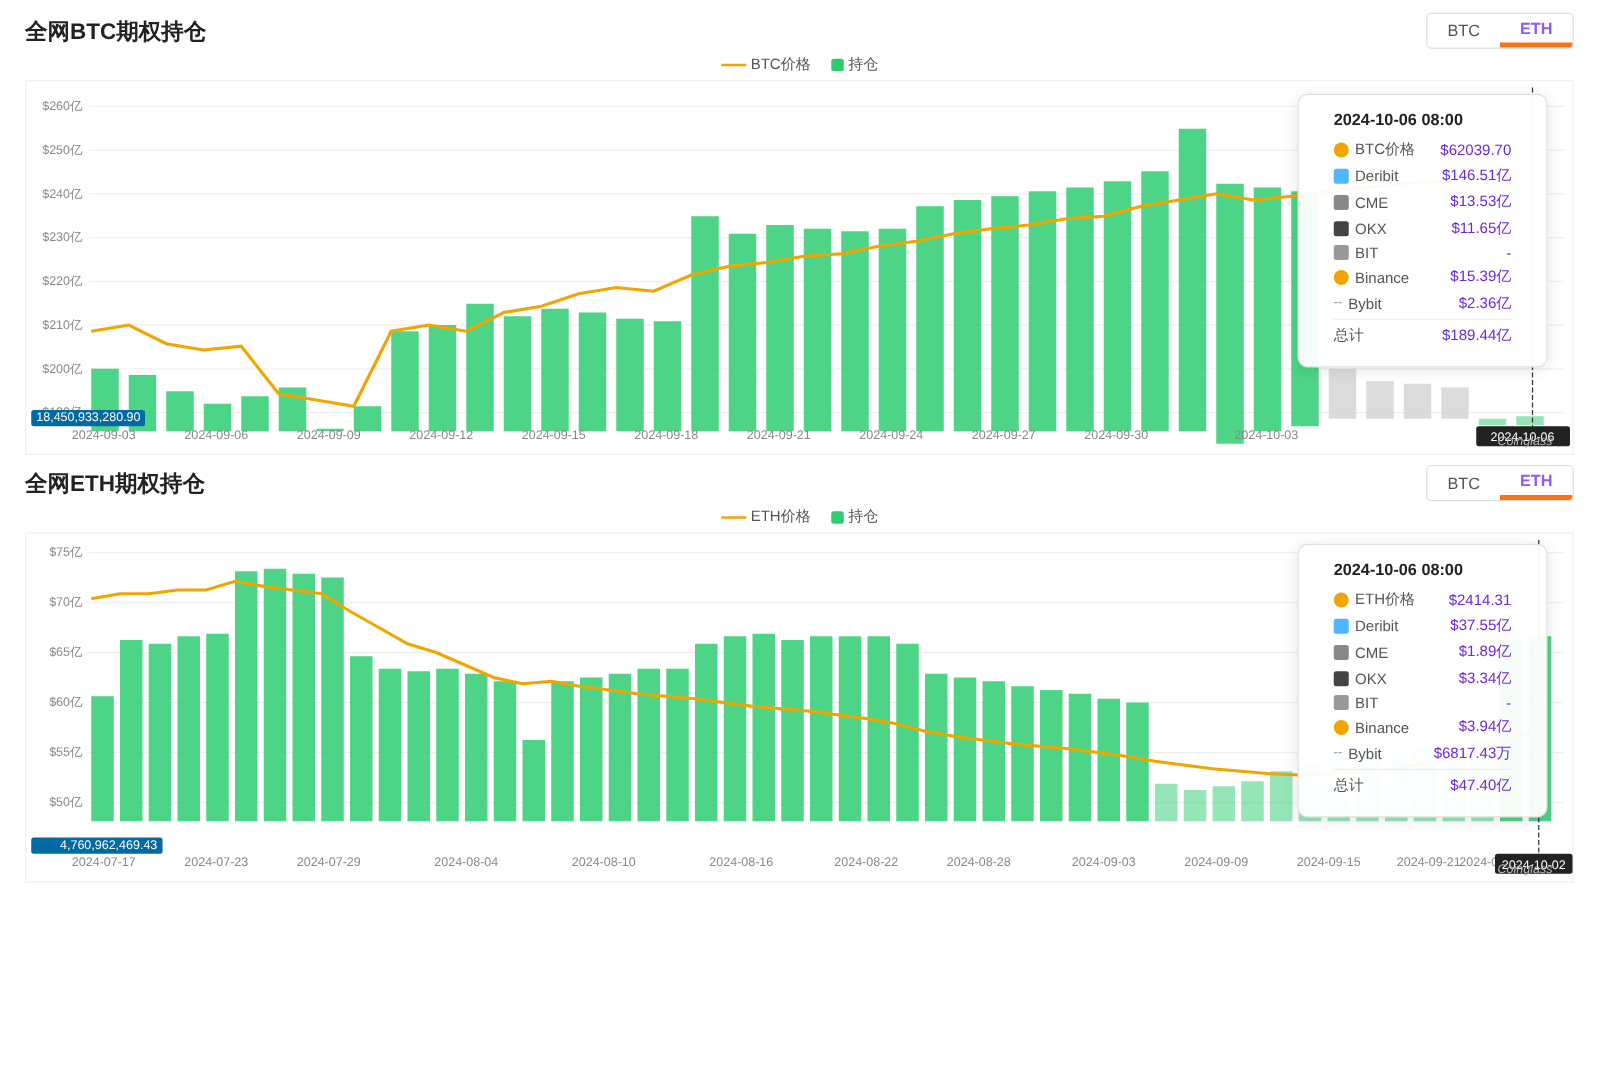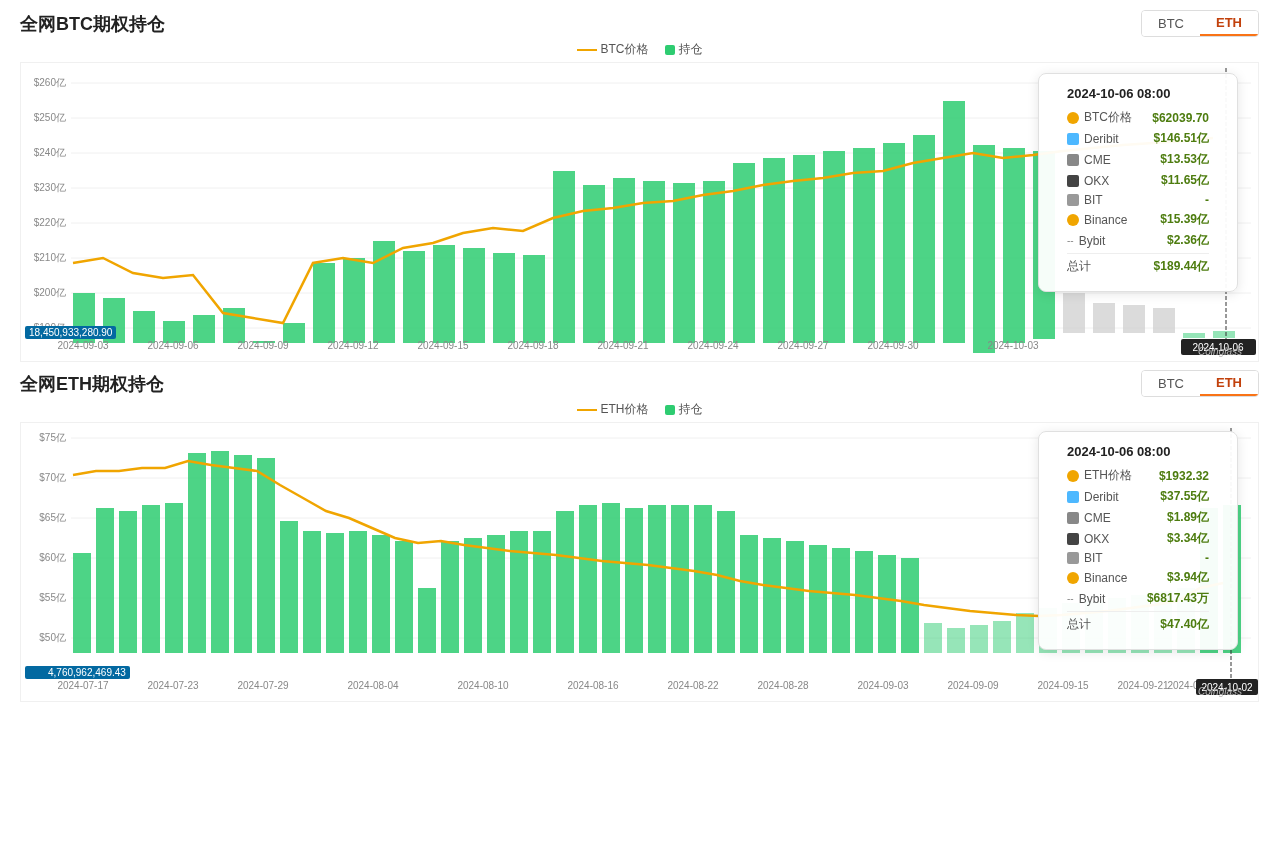--- a/index.html
+++ b/index.html
@@ -51,23 +51,23 @@
       padding: 4px 16px;
       font-size: 13px;
       cursor: pointer;
       background: #fff;
       border: none;
       color: #555;
     }
 
     .toggle-btn.active {
       background: #fff;
-      color: #c2410c;
+      color: #8b5cf6;
       font-weight: 600;
-      border-bottom: 2px solid #f97316;
+      border-bottom: 4px solid #f97316;
     }
 
     
     .legend {
       display: flex;
       align-items: center;
       gap: 16px;
       justify-content: center;
       margin-bottom: 4px;
       font-size: 12px;
@@ -128,22 +128,22 @@
 
     .tooltip-label {
       display: flex;
       align-items: center;
       gap: 5px;
       color: #555;
       white-space: nowrap;
     }
 
     .tooltip-value {
-      color: #4d7c0f;
-      font-weight: 700;
+      color: #6d28d9;
+      font-weight: 400;
       white-space: nowrap;
     }
 
     .t-icon {
       width: 12px;
       height: 12px;
       border-radius: 50%;
       display: inline-block;
     }
 
@@ -453,21 +453,21 @@
 
       <div class="bottom-label" style="bottom:22px;padding-left:23px;">4,760,962,469.43</div>
 
       <div class="tooltip-box" style="right:20px; top:8px;">
         <div class="tooltip-title">2024-10-06 08:00</div>
         <div class="tooltip-row">
           <div class="tooltip-label">
             <span class="t-icon" style="background:#f0a500; border-radius:50%;"></span>
             <span>ETH价格</span>
           </div>
-          <span class="tooltip-value">$1932.32</span>
+          <span class="tooltip-value">$2414.31</span>
         </div>
         <div class="tooltip-row">
           <div class="tooltip-label">
             <span class="t-icon" style="background:#4db8ff; border-radius:2px;"></span>
             <span>Deribit</span>
           </div>
           <span class="tooltip-value">$37.55亿</span>
         </div>
         <div class="tooltip-row">
           <div class="tooltip-label">

